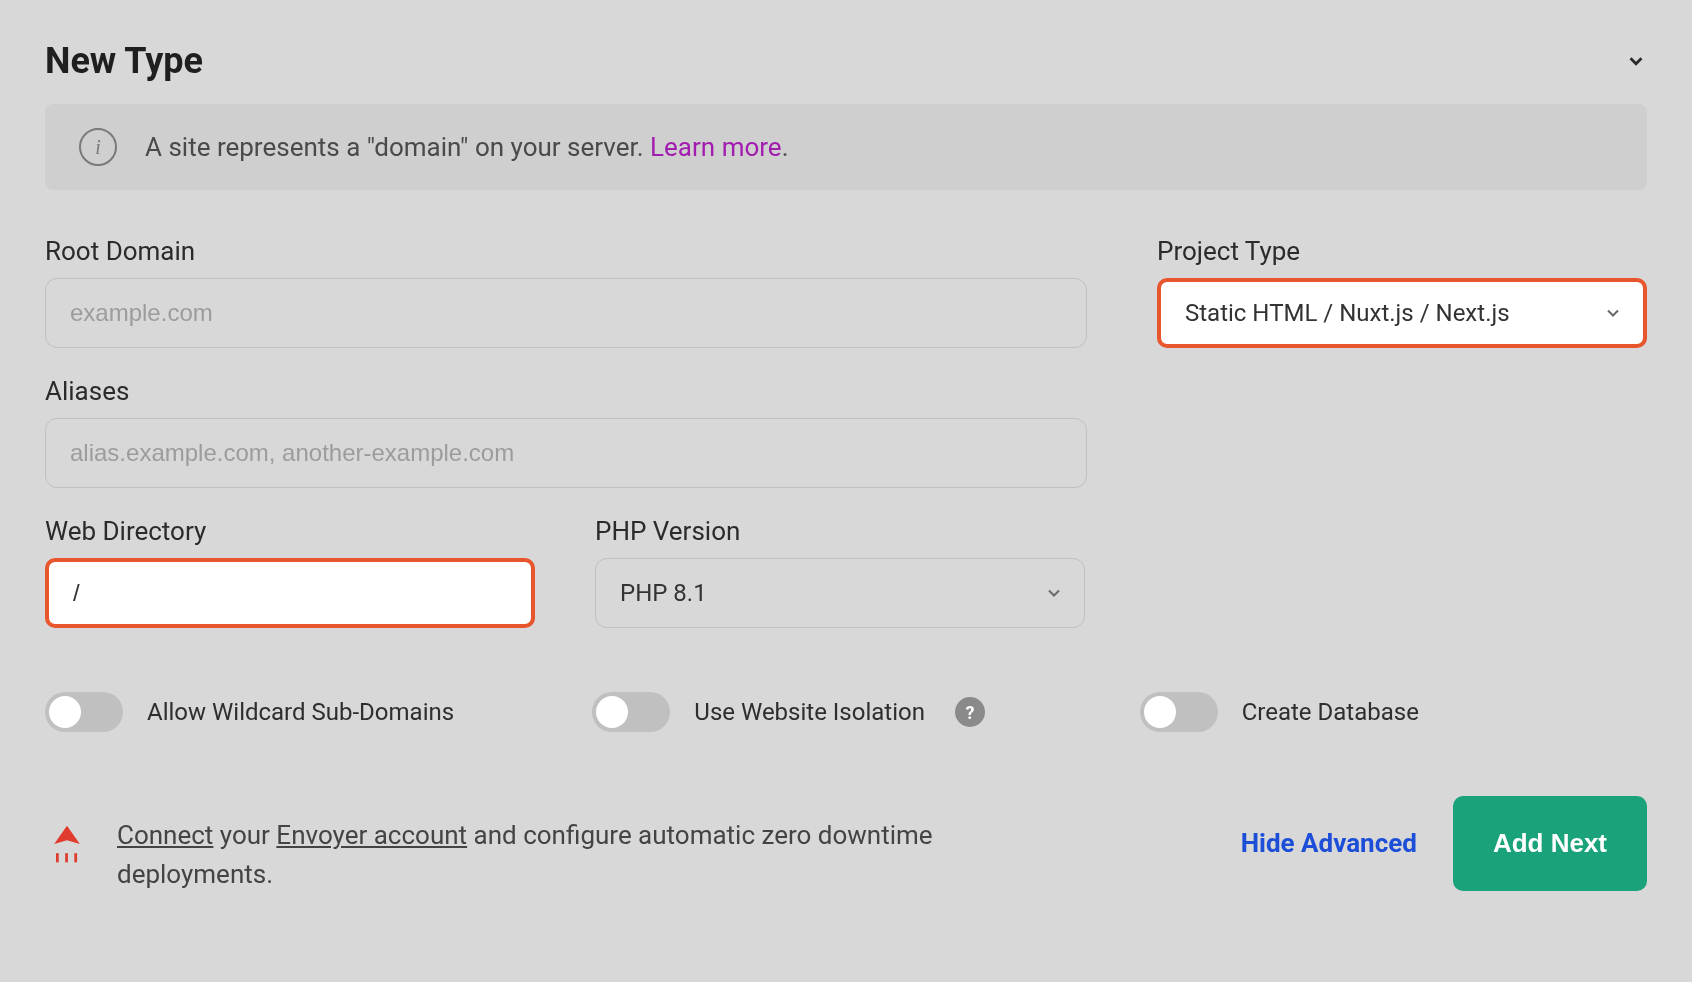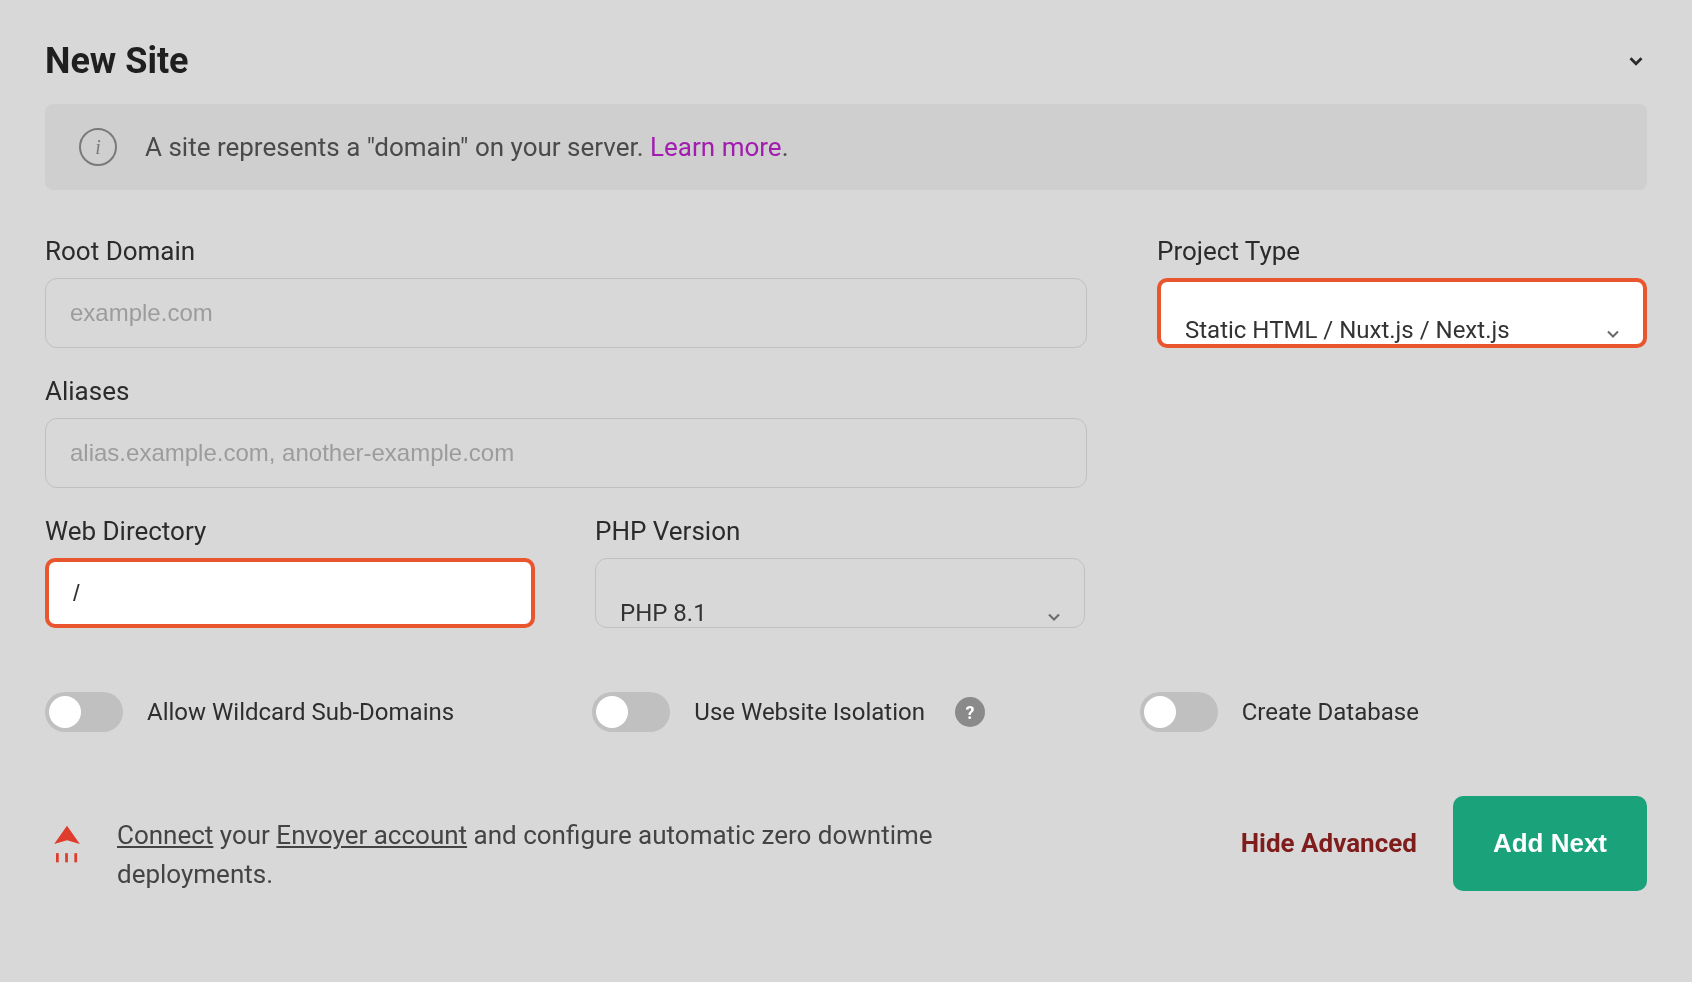--- a/index.html
+++ b/index.html
@@ -78,21 +78,21 @@
   background: #fff;
 }
 .highlight-box .text-input,
 .highlight-box .select-box {
   border: none;
   background: transparent;
   height: 62px;
 }
 .select-box {
   display: flex;
-  align-items: flex-end;
+  align-items: center;
   justify-content: space-between;
   cursor: pointer;
   padding-right: 20px;
 }
 .two-col-inner {
   display: grid;
   grid-template-columns: 490px 490px;
   gap: 60px;
 }
 .toggle-row {
@@ -142,21 +142,21 @@
   gap: 40px;
 }
 .envoyer-block { display: flex; gap: 28px; align-items: flex-start; margin-top: 24px; }
 .envoyer-icon { width: 44px; height: 44px; flex-shrink: 0; margin-top: 6px; }
 .envoyer-text { font-size: 26px; color: #444; max-width: 900px; line-height: 1.5; }
 .envoyer-text .link { text-decoration: underline; color: #444; }
 .footer-actions { display: flex; align-items: center; gap: 36px; flex-shrink: 0; }
 .hide-advanced {
   font-size: 26px;
   font-weight: 700;
-  color: #7f1d1d;
+  color: #1d4ed8;
   cursor: pointer;
 }
 .btn-primary {
   background: #1aa37a;
   color: #fff;
   font-size: 26px;
   font-weight: 600;
   border: none;
   border-radius: 10px;
   padding: 32px 40px;
@@ -164,21 +164,21 @@
 }
 .proj-type-wrap { display: flex; flex-direction: column; }
 svg.caret { width: 20px; height: 20px; }
 </style>
 </head>
 <body>
 
 <div class="panel">
 
   <div class="panel-header">
-    <h1 class="panel-title">New Site</h1>
+    <h1 class="panel-title">New Type</h1>
     <span class="chevron-down">
       <svg viewBox="0 0 24 24" fill="none" stroke="#2b2b2b" stroke-width="3">
           <polyline points="6 9 12 15 18 9"></polyline>
         </svg>
     </span>
   </div>
 
   <div class="info-box">
     <span class="info-icon">i</span>
     <div class="info-text">

